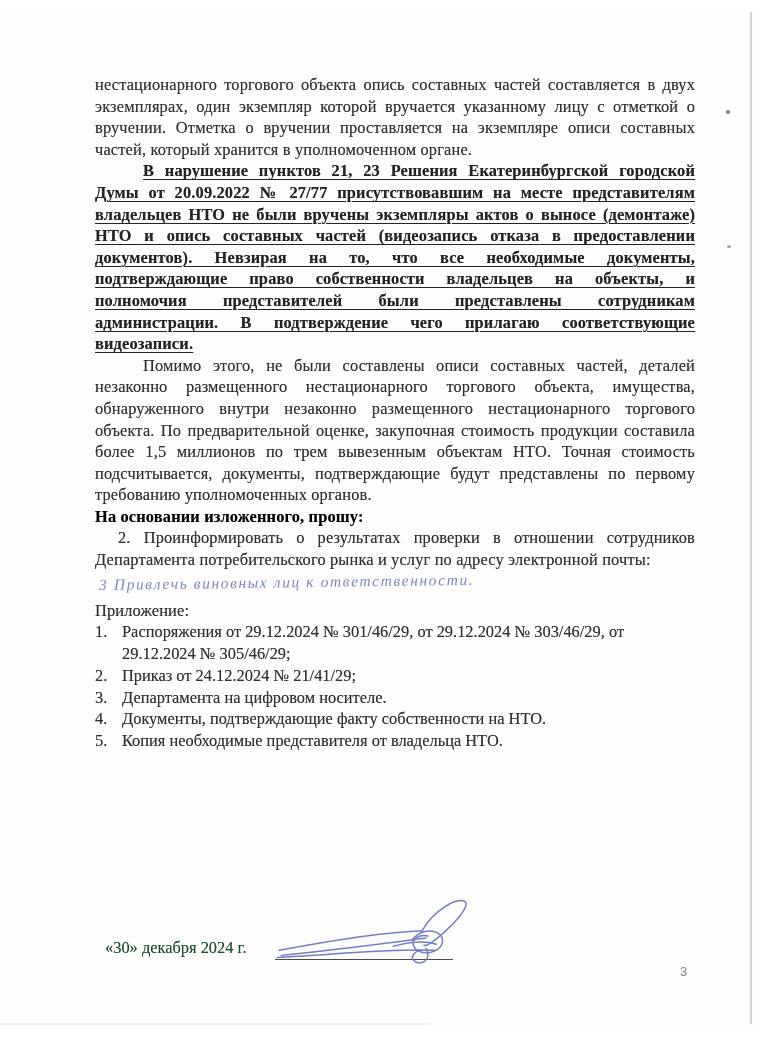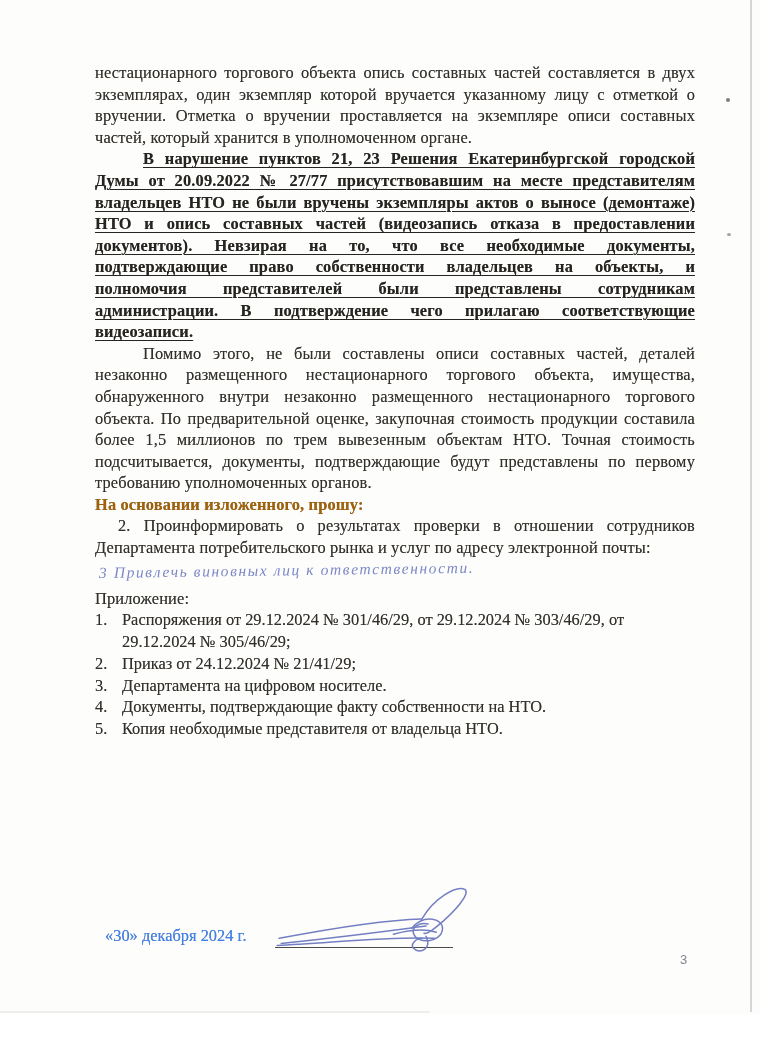--- a/index.html
+++ b/index.html
@@ -7,21 +7,21 @@
   body {
     width: 760px;
     height: 1046px;
     background: #ffffff;
     font-family: "Liberation Serif", serif;
     position: relative;
     overflow: hidden;
   }
   .page {
     position: absolute;
-    left: 0; top: 0;
+    left: 0; top: 12px;
     width: 760px;
     height: 1014px;
     background: #fdfdfc;
   }
   .content {
     position: absolute;
     left: 95px;
     top: 62px;
     width: 600px;
     color: #33302c;
@@ -43,21 +43,21 @@
     text-decoration-thickness: 1.3px;
     text-underline-offset: 3px;
     word-spacing: 2px;
   }
   .sp-lg { margin-top: 22px; }
   .sp-md { margin-top: 17px; }
   .request-heading {
     margin-top: 21px;
     margin-left: 50px;
     font-weight: 700;
-    color: #a16207;
+    color: #000000;
     text-align: left;
   }
   .sp-items { margin-top: 15px; }
   .handwritten {
     margin-top: 3px;
     margin-left: 4px;
     height: 24px;
     color: #7d88c6;
     font-style: italic;
     font-size: 15.5px;
@@ -76,21 +76,21 @@
   }
   .attach-item .num { flex: 0 0 27px; }
   .attach-item .txt { flex: 1 1 auto; }
   .sig-row {
     position: absolute;
     left: 105px;
     top: 925px;
     width: 592px;
     display: flex;
     align-items: flex-end;
-    color: #3b82f6;
+    color: #14532d;
     font-size: 16.4px;
     line-height: 21.6px;
     text-shadow: 0 0 0.6px rgba(51,48,44,0.55);
   }
   .sig-date { flex: 0 0 auto; padding-bottom: 1px; }
   .sig-line {
     flex: 0 0 178px;
     margin-left: 28px;
     height: 22px;
     border-bottom: 1.5px solid #4a4a48;

